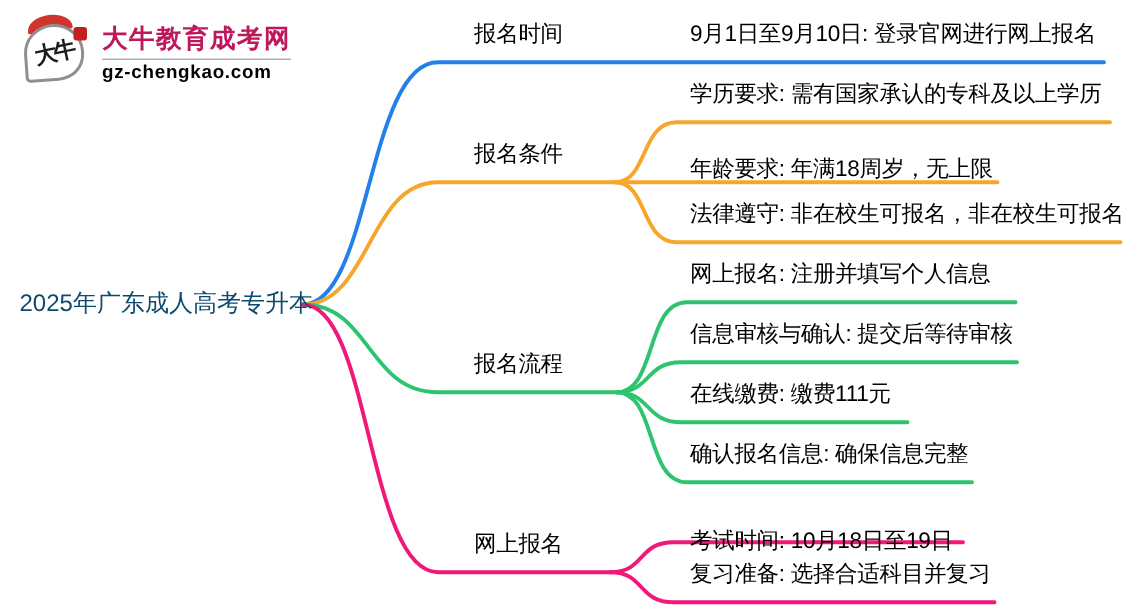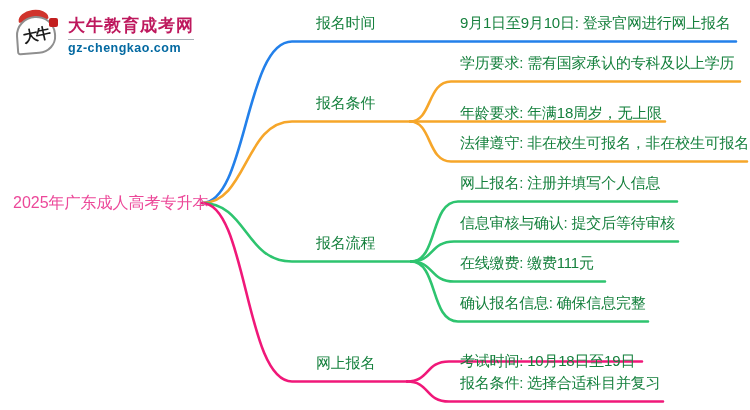--- a/index.html
+++ b/index.html
@@ -33,26 +33,26 @@
     position:absolute;right:2px;top:8px;width:9px;height:9px;
     background:#c21f1f;border-radius:2px;
   }
   .logo-text{display:flex;flex-direction:column;}
   .site-name{font-size:17px;font-weight:bold;letter-spacing:1px;padding-bottom:2px;}
   .site-url{font-size:12.5px;font-weight:bold;border-top:1.5px solid #a9b0b7;padding-top:1px;letter-spacing:.5px;}
 
   
   .node{
     position:absolute;
-    font-size:15px;line-height:20px;color:#15803d;
+    font-size:15px;line-height:20px;color:#000000;
     white-space:nowrap;letter-spacing:-0.2px;
   }
   .root-node{
     position:absolute;left:13px;top:193px;
-    font-size:16px;line-height:20px;color:#ec4899;white-space:nowrap;
+    font-size:16px;line-height:20px;color:#0c4a6e;white-space:nowrap;
   }
 </style>
 </head>
 <body>
 
 <div class="stage">
 
   <svg width="750" height="410" viewBox="0 0 750 410" fill="none" stroke-width="2.6" stroke-linecap="round">
 
     <path d="M202,203 C247,203 245,41.5 292,41.5 L736,41.5" stroke="#2380ea"></path>
@@ -75,35 +75,35 @@
   <div class="logo">
     <div class="logo-mark">
       <div class="cap" style="background: rgb(208, 52, 44);"></div>
       <div class="bubble">
         <span>大牛</span>
       </div>
       <div class="seal"></div>
     </div>
     <div class="logo-text">
       <div class="site-name" style="color: #be185d;">大牛教育成考网</div>
-      <div class="site-url" style="color: #0369a1;">gz-chengkao.com</div>
+      <div class="site-url" style="color: #000000;">gz-chengkao.com</div>
     </div>
   </div>
 
   <div class="root-node">2025年广东成人高考专升本</div>
 
   <div class="node" style="left:316px;top:13px;">报名时间</div>
   <div class="node" style="left:316px;top:93px;">报名条件</div>
   <div class="node" style="left:316px;top:233px;">报名流程</div>
   <div class="node" style="left:316px;top:353px;">网上报名</div>
 
   <div class="node" style="left:460px;top:13px;">9月1日至9月10日: 登录官网进行网上报名</div>
   <div class="node" style="left:460px;top:53px;">学历要求: 需有国家承认的专科及以上学历</div>
   <div class="node" style="left:460px;top:103px;">年龄要求: 年满18周岁，无上限</div>
   <div class="node" style="left:460px;top:133px;">法律遵守: 非在校生可报名，非在校生可报名</div>
   <div class="node" style="left:460px;top:173px;">网上报名: 注册并填写个人信息</div>
   <div class="node" style="left:460px;top:213px;">信息审核与确认: 提交后等待审核</div>
   <div class="node" style="left:460px;top:253px;">在线缴费: 缴费111元</div>
   <div class="node" style="left:460px;top:293px;">确认报名信息: 确保信息完整</div>
   <div class="node" style="left:460px;top:333px;margin-top:18px;">考试时间: 10月18日至19日</div>
-  <div class="node" style="left:460px;top:373px;">报名条件: 选择合适科目并复习</div>
+  <div class="node" style="left:460px;top:373px;">复习准备: 选择合适科目并复习</div>
 
 </div>
 
 </body></html>

